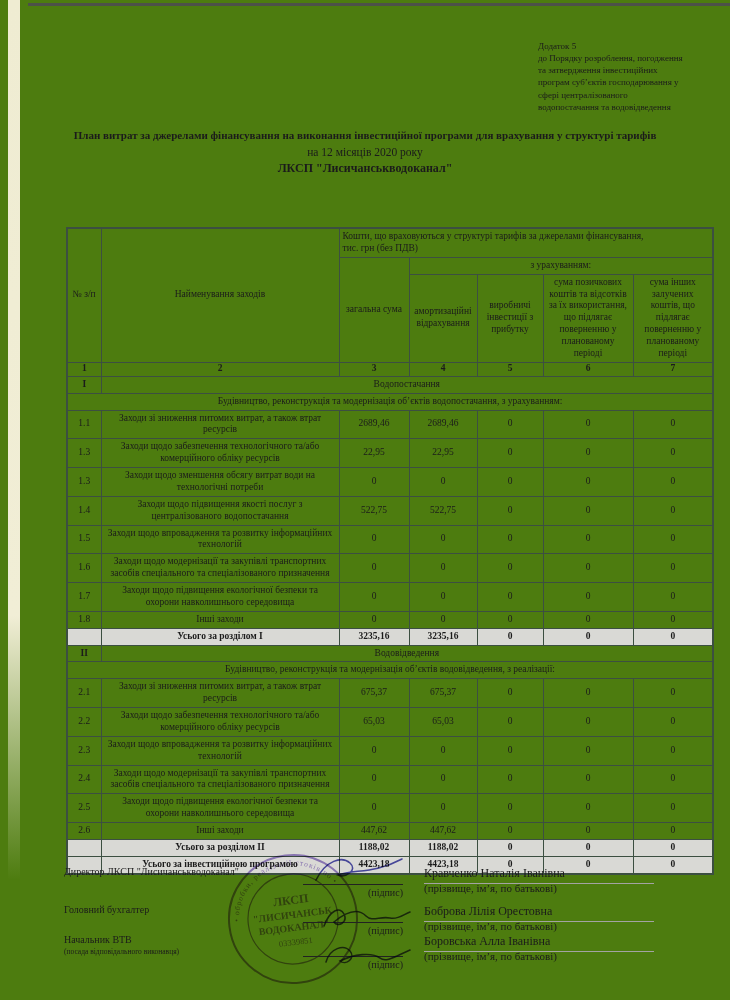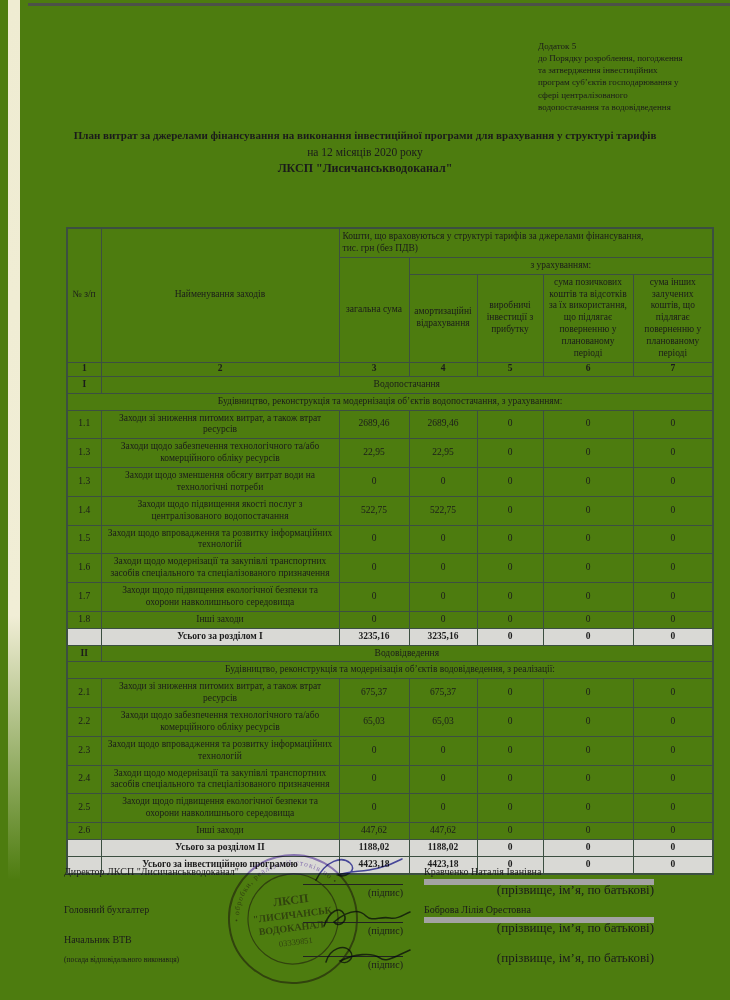--- a/index.html
+++ b/index.html
@@ -38,26 +38,26 @@
   tr.row-section{height:15px;}
   tr.row-section .c-num{font-weight:bold;}
   tr.row-subheader{height:16px;}
   tr.row-total{background:#d9d9d5;font-weight:bold;height:15px;margin-top:20px;}
   tr.row-total td{font-weight:bold;}
 
   
   .sig-row{position:absolute;left:0;width:730px;height:40px;}
   #sig1{top:866px;} #sig2{top:904px;} #sig3{top:934px;padding-left:16px;}
   .sig-title{position:absolute;left:64px;top:0;width:250px;font-size:10px;}
-  .sig-title-note{position:absolute;left:64px;top:13px;width:250px;font-size:7.5px;margin-top:8px;}
+  .sig-title-note{position:absolute;left:64px;top:13px;width:250px;font-size:7.5px;}
   .sig-line{position:absolute;left:303px;top:4px;width:100px;height:14px;border-bottom:1px solid #222;}
   .sig-caption{position:absolute;left:303px;top:21px;width:100px;text-align:right;font-size:10px;}
   #sig3 .sig-line{top:8px;} #sig3 .sig-caption{top:25px;}
-  .sig-name{position:absolute;left:424px;top:0;width:230px;font-size:10px;border-bottom:6px solid #a3a3a3;padding-bottom:2px;}
-  .sig-name-caption{position:absolute;left:424px;top:16px;width:230px;text-align:right;font-size:13px;}
+  .sig-name{position:absolute;left:424px;top:0;width:230px;font-size:12px;border-bottom:1px solid #a3a3a3;padding-bottom:2px;}
+  .sig-name-caption{position:absolute;left:424px;top:16px;width:230px;text-align:left;font-size:11px;}
 
   
   .stamp{position:absolute;left:224px;top:850px;width:138px;height:138px;opacity:.82;
          mix-blend-mode:multiply;transform:rotate(-7deg);}
   .stamp circle{fill:none;stroke:#8b6fc9;}
   .ring-outer{stroke-width:2px;}
   .ring-inner{stroke-width:1.2px;}
   .ring-text{font-size:7.5px;fill:#8b6fc9;letter-spacing:1px;font-family:"Liberation Serif",serif;}
   .st-l1{font-size:12px;font-weight:bold;}
   .st-l2{font-size:10px;font-weight:bold;}
@@ -322,20 +322,21 @@
     <div class="sig-line"></div>
     <div class="sig-caption">(підпис)</div>
     <div class="sig-name">Боброва Лілія Орестовна</div>
     <div class="sig-name-caption">(прізвище, ім’я, по батькові)</div>
   </div>
   <div class="sig-row" id="sig3">
     <div class="sig-title">Начальник ВТВ</div>
     <div class="sig-title-note">(посада відповідального виконавця)</div>
     <div class="sig-line"></div>
     <div class="sig-caption">(підпис)</div>
+    <div class="sig-name">Боровська Алла Іванівна</div>
     <div class="sig-name-caption">(прізвище, ім’я, по батькові)</div>
   </div>
 
   <svg class="ink" id="ink1" width="95" height="32" viewBox="0 0 95 32">
     <path d="M4,26 C14,6 30,2 38,9 C46,16 34,24 26,21 C42,15 62,20 90,5"></path>
   </svg>
   <svg class="ink" id="ink2" width="95" height="34" viewBox="0 0 95 34">
     <path d="M6,28 C12,12 22,8 26,16 C30,24 20,30 16,24 C28,14 40,10 48,18 C54,24 62,18 72,20 C80,22 86,16 92,14"></path>
   </svg>
   <svg class="ink" id="ink3" width="95" height="34" viewBox="0 0 95 34">

